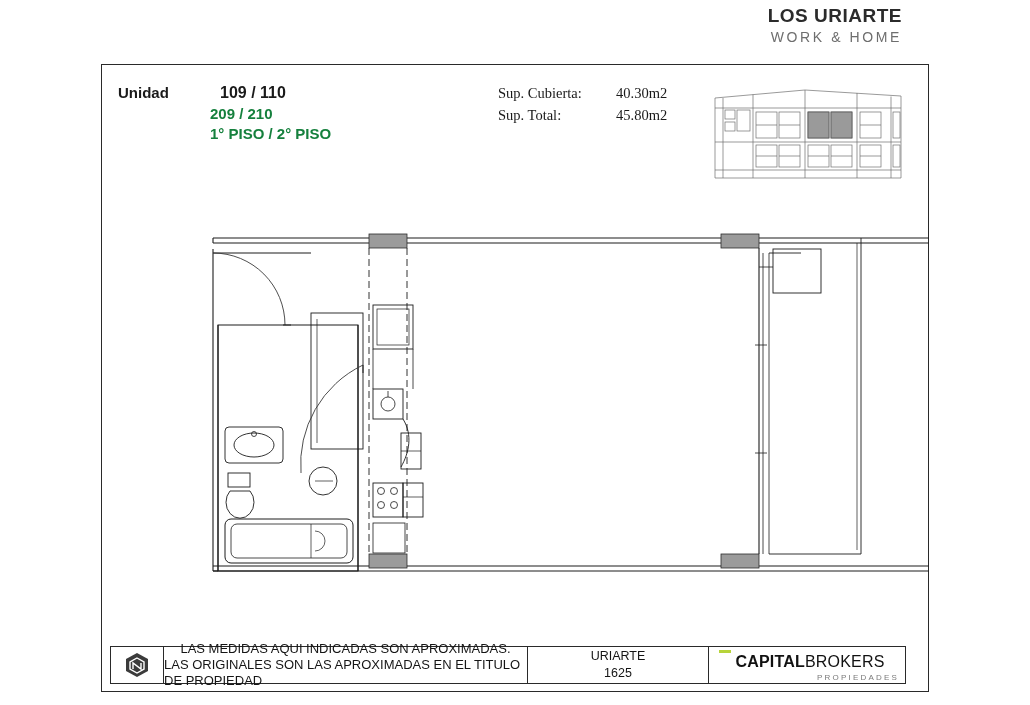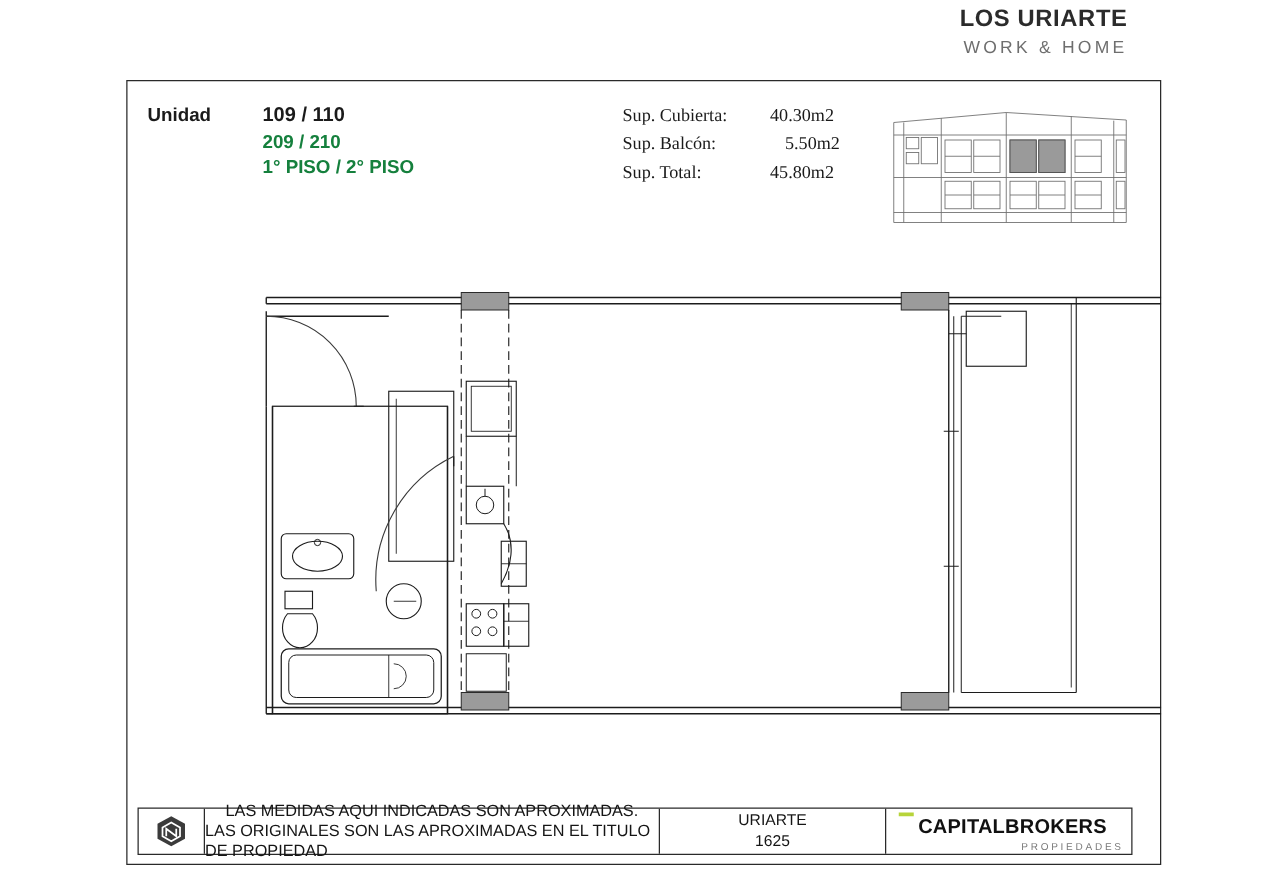--- a/index.html
+++ b/index.html
@@ -51,20 +51,21 @@
   
   .unit-block {
     position: absolute;
     left: 118px;
     top: 82px;
     line-height: 1.35;
   }
   .unit-row {
     display: flex;
     align-items: baseline;
+    gap: 10px;
   }
   .unit-label {
     font-size: 15px;
     font-weight: bold;
     width: 92px;
     color: #1a1a1a;
   }
   .unit-value {
     font-size: 16px;
     font-weight: bold;
@@ -168,21 +169,21 @@
     justify-content: center;
     padding-left: 6px;
     box-sizing: border-box;
   }
   .broker-name {
     font-size: 16px;
     letter-spacing: 0.2px;
     color: #111;
   }
   .broker-name b { font-weight: bold; }
-  .broker-name span.light { font-weight: bold; }
+  .broker-name span.light { font-weight: normal; }
   .broker-sub {
     font-size: 8px;
     letter-spacing: 2.2px;
     color: #7a7a7a;
     margin-top: 2px;
     align-self: flex-end;
     padding-right: 6px;
   }
   .broker-tick {
     width: 12px;
@@ -209,24 +210,20 @@
     <div class="unit-value">109 / 110</div>
   </div>
   <div class="unit-value2">209 / 210</div>
   <div class="unit-value2">1° PISO / 2° PISO</div>
 </div>
 
 <div class="areas">
   <div class="area-row">
     <div class="area-name">Sup. Cubierta:</div>
     <div class="area-val">40.30m2</div>
-  </div>
-  <div class="area-row">
-    <div class="area-name">Sup. Balcón:</div>
-    <div class="area-val indent">5.50m2</div>
   </div>
   <div class="area-row">
     <div class="area-name">Sup. Total:</div>
     <div class="area-val">45.80m2</div>
   </div>
 </div>
 
 <div class="keyplan">
   <svg width="198" height="106" viewBox="0 0 198 106" xmlns="http://www.w3.org/2000/svg">
     <g stroke="#6f6f6f" stroke-width="0.7" fill="none">

